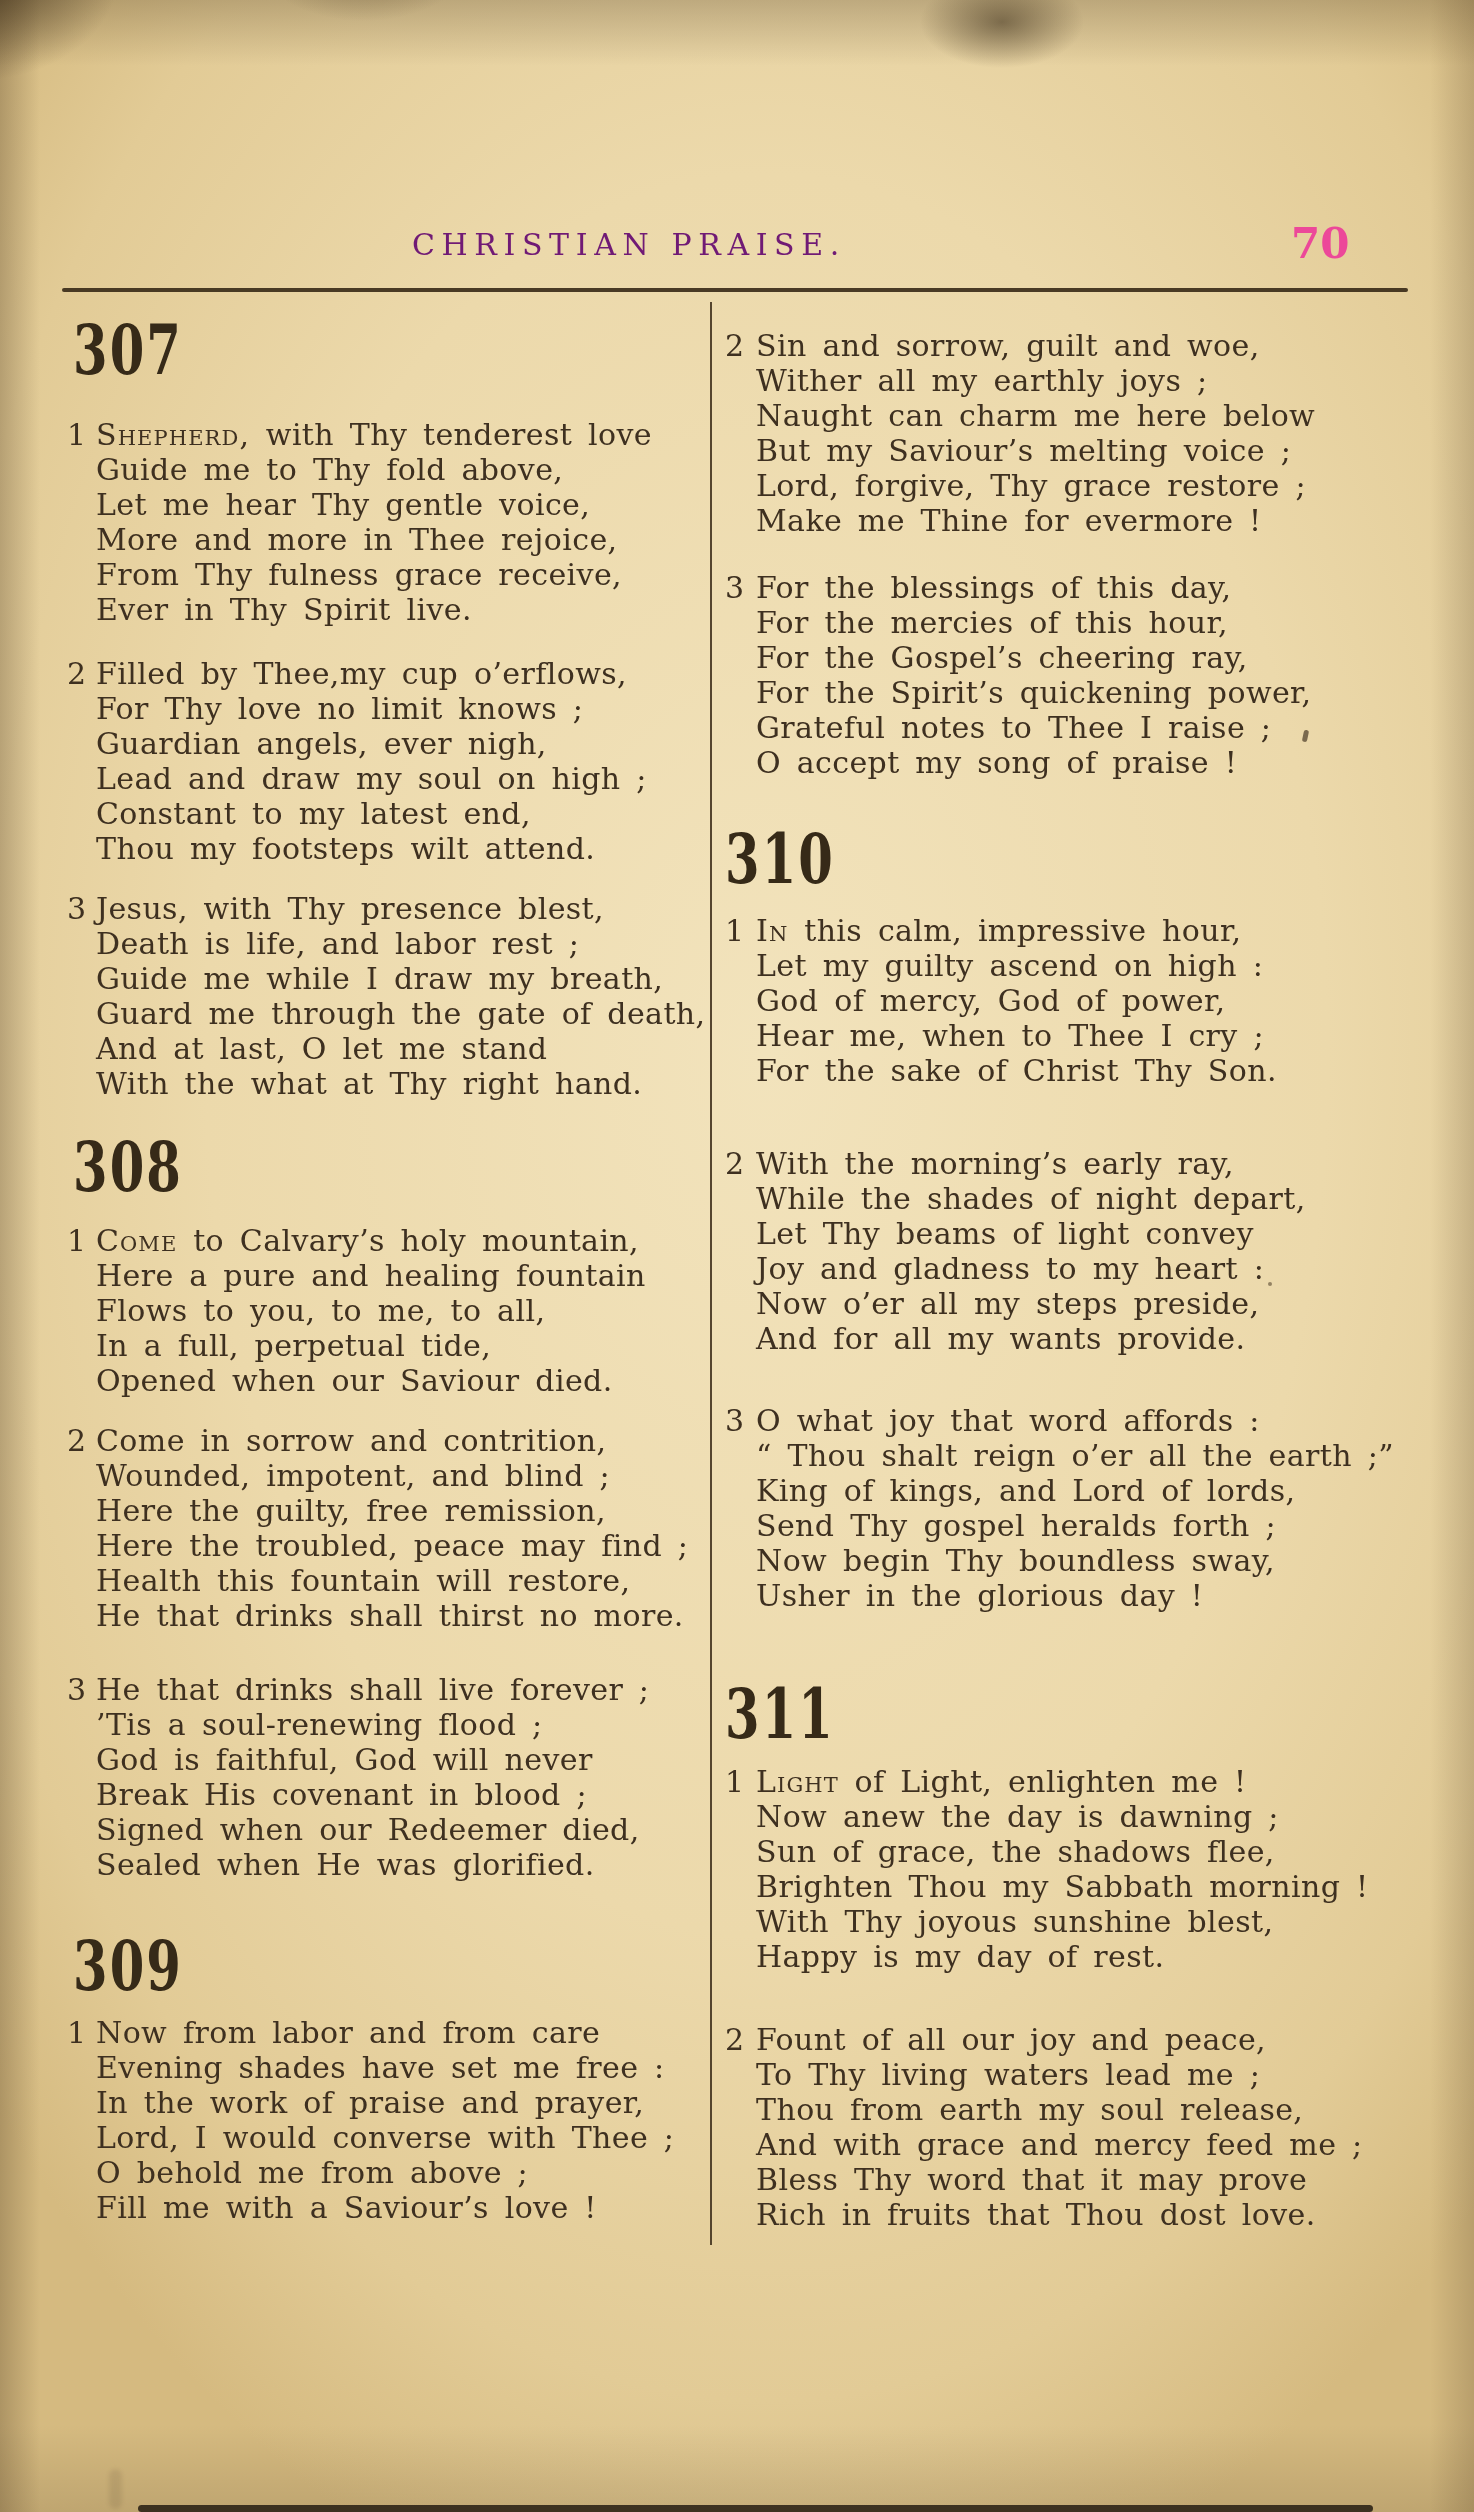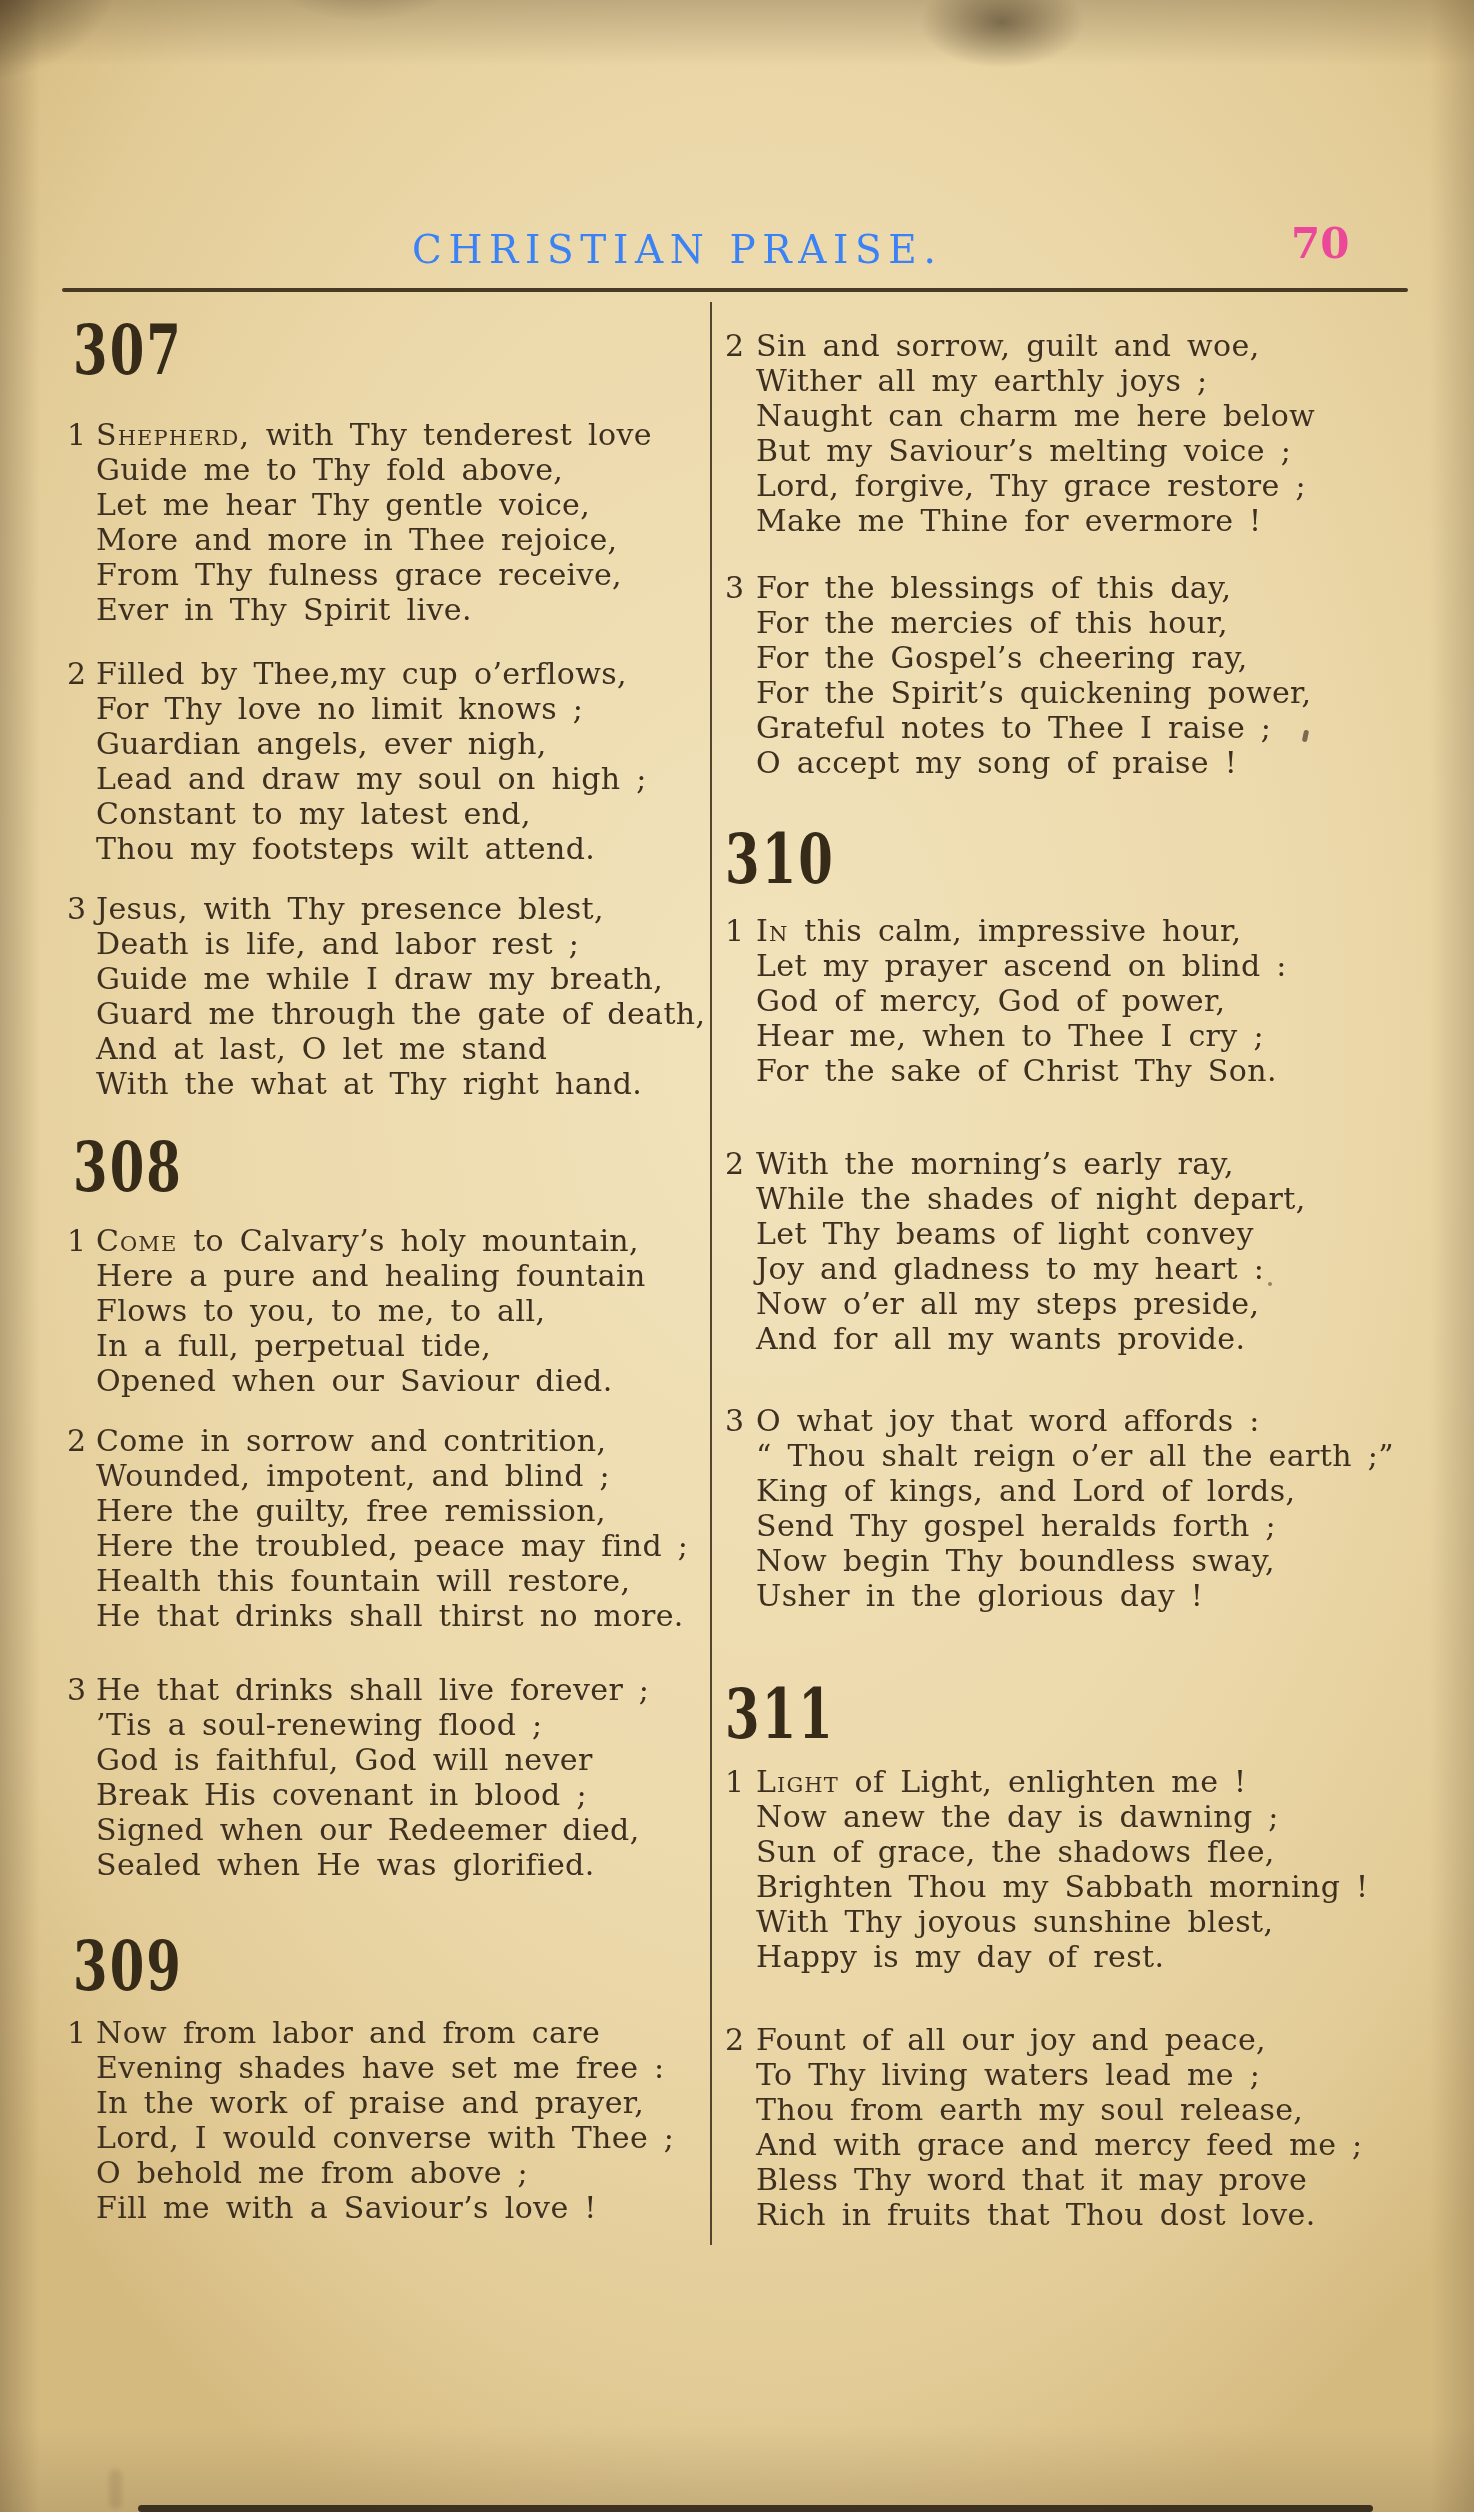--- a/index.html
+++ b/index.html
@@ -11,21 +11,21 @@
       radial-gradient(ellipse 189px 146px at -22px -29px, rgba(52,38,20,.75), rgba(52,38,20,0) 75%),
       radial-gradient(ellipse 146px 87px at 364px -44px, rgba(70,54,30,.45), rgba(70,54,30,0) 75%),
       linear-gradient(180deg, rgba(92,72,42,.30) 0px, rgba(92,72,42,0) 66px),
       linear-gradient(90deg, rgba(80,60,35,.30) 0px, rgba(80,60,35,0) 40px),
       linear-gradient(270deg, rgba(80,60,35,.22) 0px, rgba(80,60,35,0) 44px),
       linear-gradient(0deg, rgba(90,70,40,.18) 0px, rgba(90,70,40,0) 87px),
       radial-gradient(ellipse 1020px 1602px at 52% 42%, #f2e3bc 0%, #ecd9ab 55%, #e2cb96 84%, #d5ba80 100%);
   }
   #page-title{
     position:absolute;left:412px;top:227px;
-    font-size:39px;letter-spacing:6.6px;color:#3b82f6;white-space:nowrap;
+    font-size:30px;letter-spacing:6.6px;color:#701a75;white-space:nowrap;
   }
   #page-number{
     position:absolute;left:1291px;top:219px;
     font-size:42px;font-weight:bold;color:#ec4899;
   }
   #header-rule{
     position:absolute;left:62px;top:288px;width:1346px;height:3.6px;
     background:#3b2c19;border-radius:2.2px;opacity:.92;
   }
   #column-divider{
@@ -157,21 +157,21 @@
       <div class="line">For the mercies of this hour,</div>
       <div class="line">For the Gospel’s cheering ray,</div>
       <div class="line">For the Spirit’s quickening power,</div>
       <div class="line">Grateful notes to Thee I raise ;</div>
       <div class="line">O accept my song of praise !</div>
     </div>
     <div class="hymn-number" id="h310">310</div>
     <div class="stanza" id="s310-1">
       <span class="stanza-num">1</span>
       <div class="line"><span class="sc">In</span> this calm, impressive hour,</div>
-      <div class="line">Let my prayer ascend on blind :</div>
+      <div class="line">Let my guilty ascend on high :</div>
       <div class="line">God of mercy, God of power,</div>
       <div class="line">Hear me, when to Thee I cry ;</div>
       <div class="line">For the sake of Christ Thy Son.</div>
     </div>
     <div class="stanza" id="s310-2">
       <span class="stanza-num">2</span>
       <div class="line">With the morning’s early ray,</div>
       <div class="line">While the shades of night depart,</div>
       <div class="line">Let Thy beams of light convey</div>
       <div class="line">Joy and gladness to my heart :</div>

